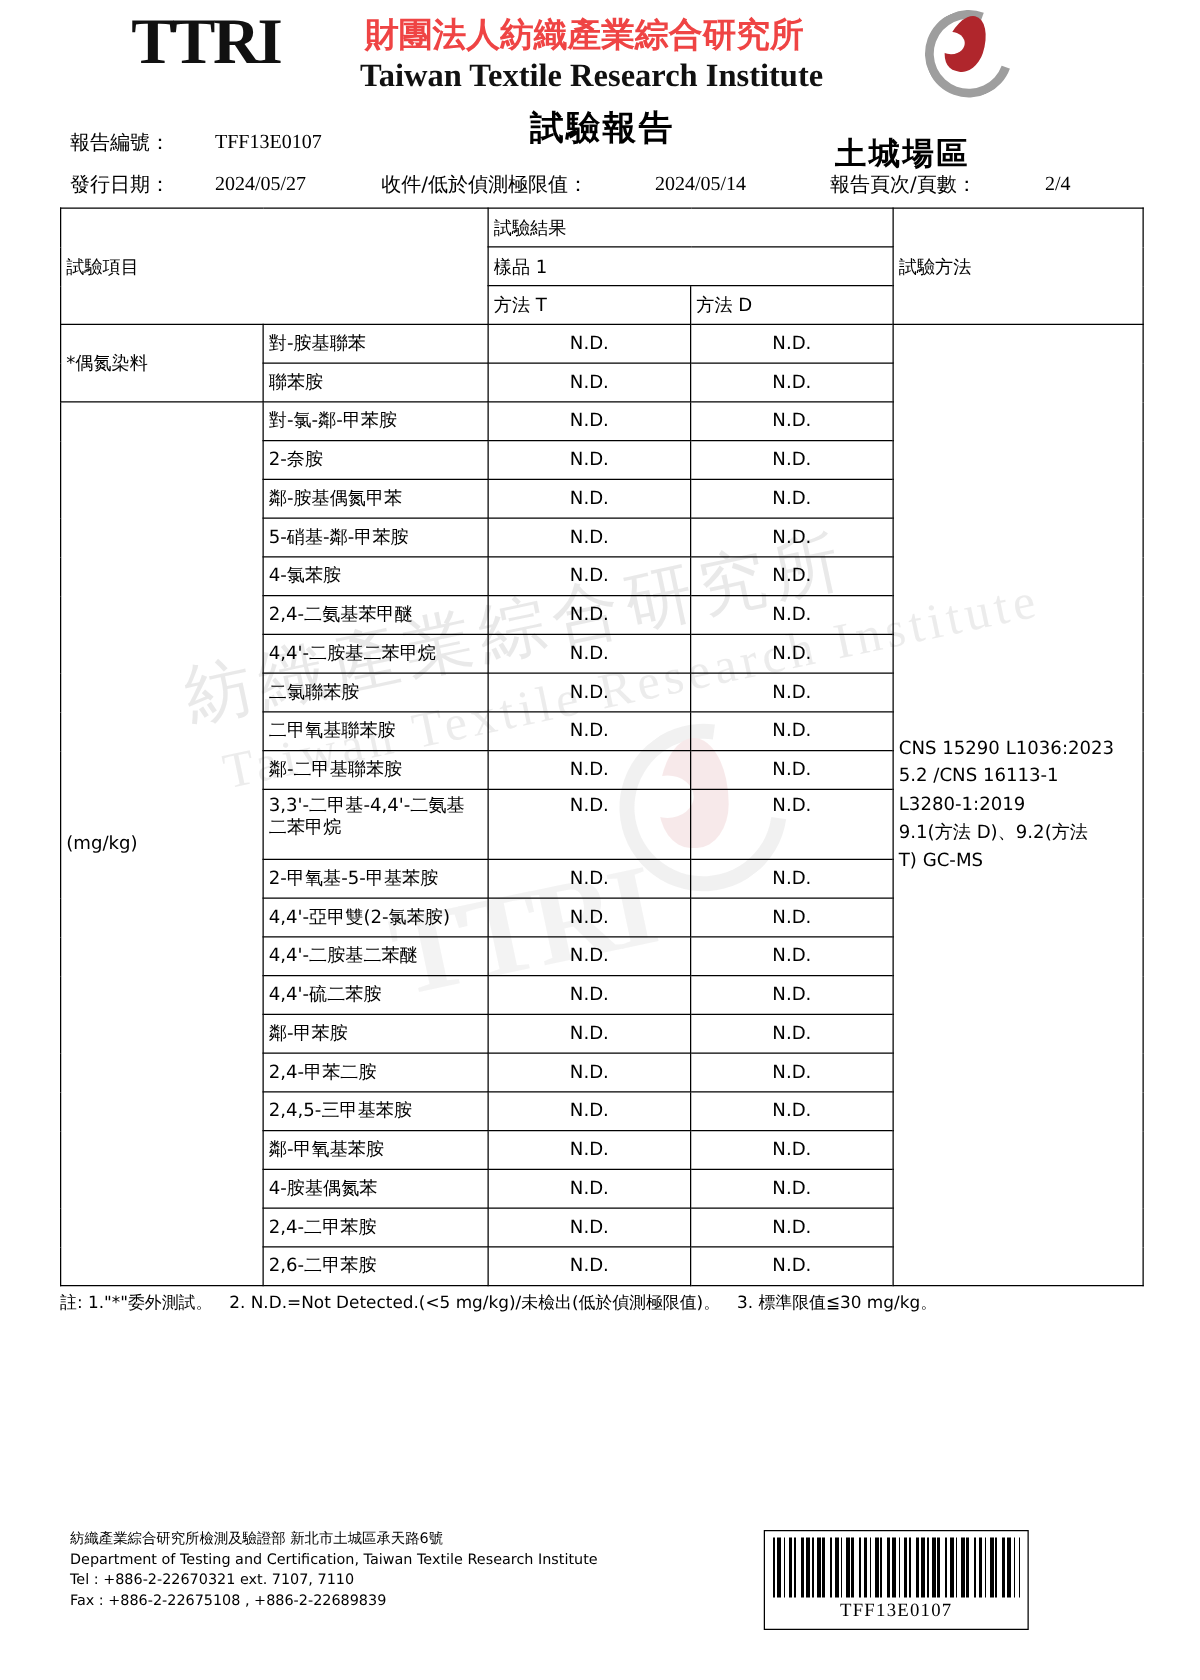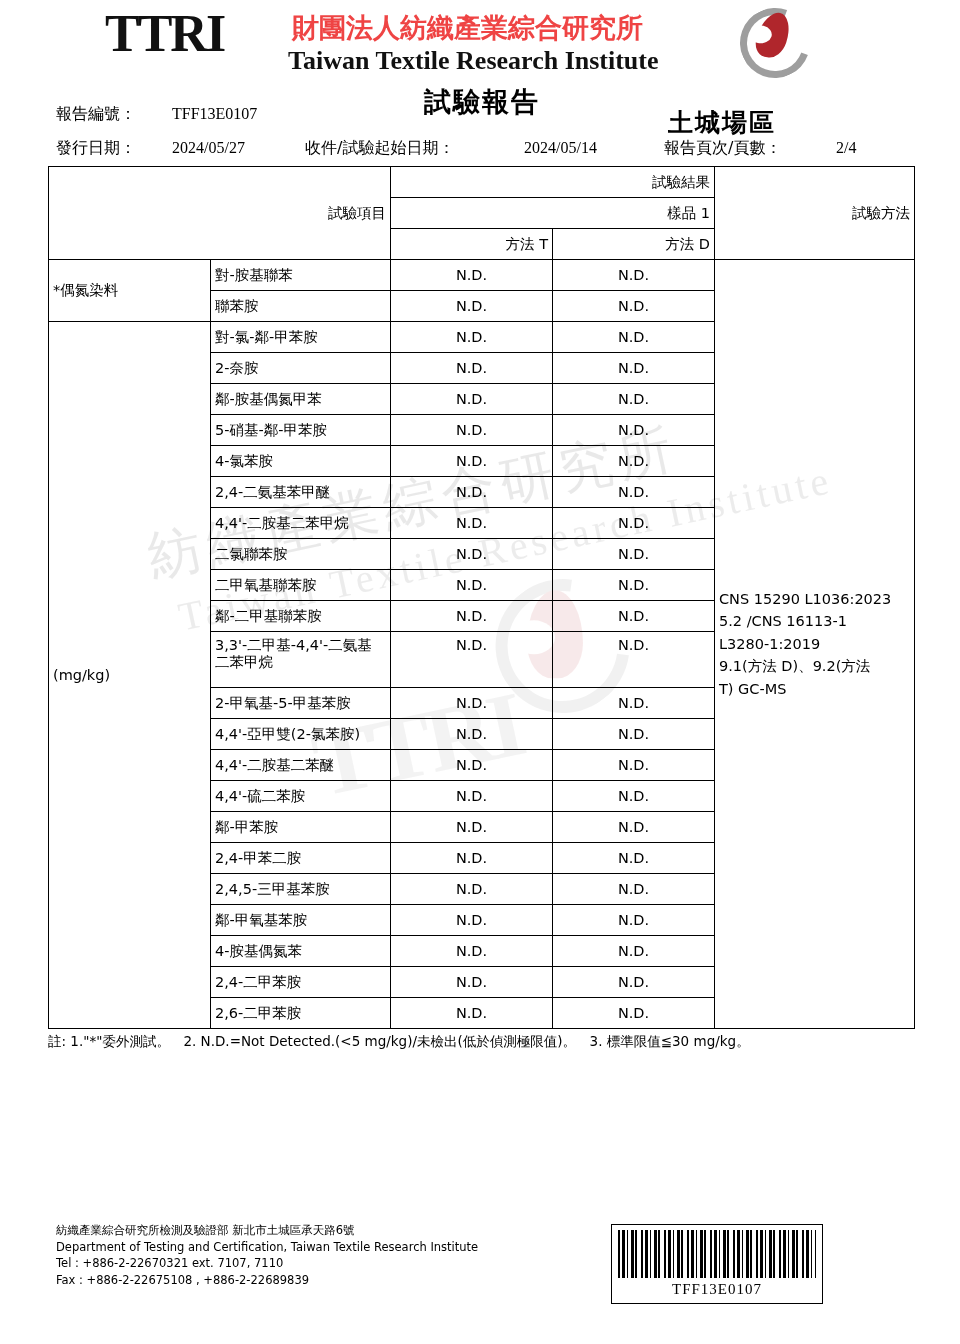--- a/index.html
+++ b/index.html
@@ -139,21 +139,21 @@
   table.main td, table.main th {
     border: 1px solid #000;
     font-weight: normal;
     font-size: 14.5px;
     font-family: "DejaVu Sans", sans-serif;
     padding: 0 4px;
     vertical-align: middle;
     background: transparent;
   }
   .hdr-c {
-    text-align: right;
+    text-align: left;
     font-size: 16px;
     font-family: "DejaVu Sans", sans-serif;
   }
   td.res {
     text-align: center;
     font-family: "Liberation Serif", serif;
     font-size: 15px;
   }
   td.item {
     text-align: left;
@@ -327,21 +327,21 @@
   <div class="meta">
     <div class="lbl" style="left:56px; top:18px;">報告編號：</div>
     <div class="val" style="left:172px; top:19px;">TFF13E0107</div>
 
     <div class="title-main">試驗報告</div>
     <div class="title-site">土城場區</div>
 
     <div class="lbl" style="left:56px; top:52px;text-align:right;">發行日期：</div>
     <div class="val" style="left:172px; top:53px;">2024/05/27</div>
 
-    <div class="lbl" style="left:305px; top:52px;">收件/試驗起始日期：</div>
+    <div class="lbl" style="left:305px; top:52px;">收件/低於偵測極限值：</div>
     <div class="val" style="left:524px; top:53px;">2024/05/14</div>
 
     <div class="lbl" style="left:664px; top:52px;">報告頁次/頁數：</div>
     <div class="val" style="left:836px; top:53px;">2/4</div>
   </div>
 
   <div class="tbl-wrap">
     <table class="main">
       <colgroup>
         <col style="width:162px">

